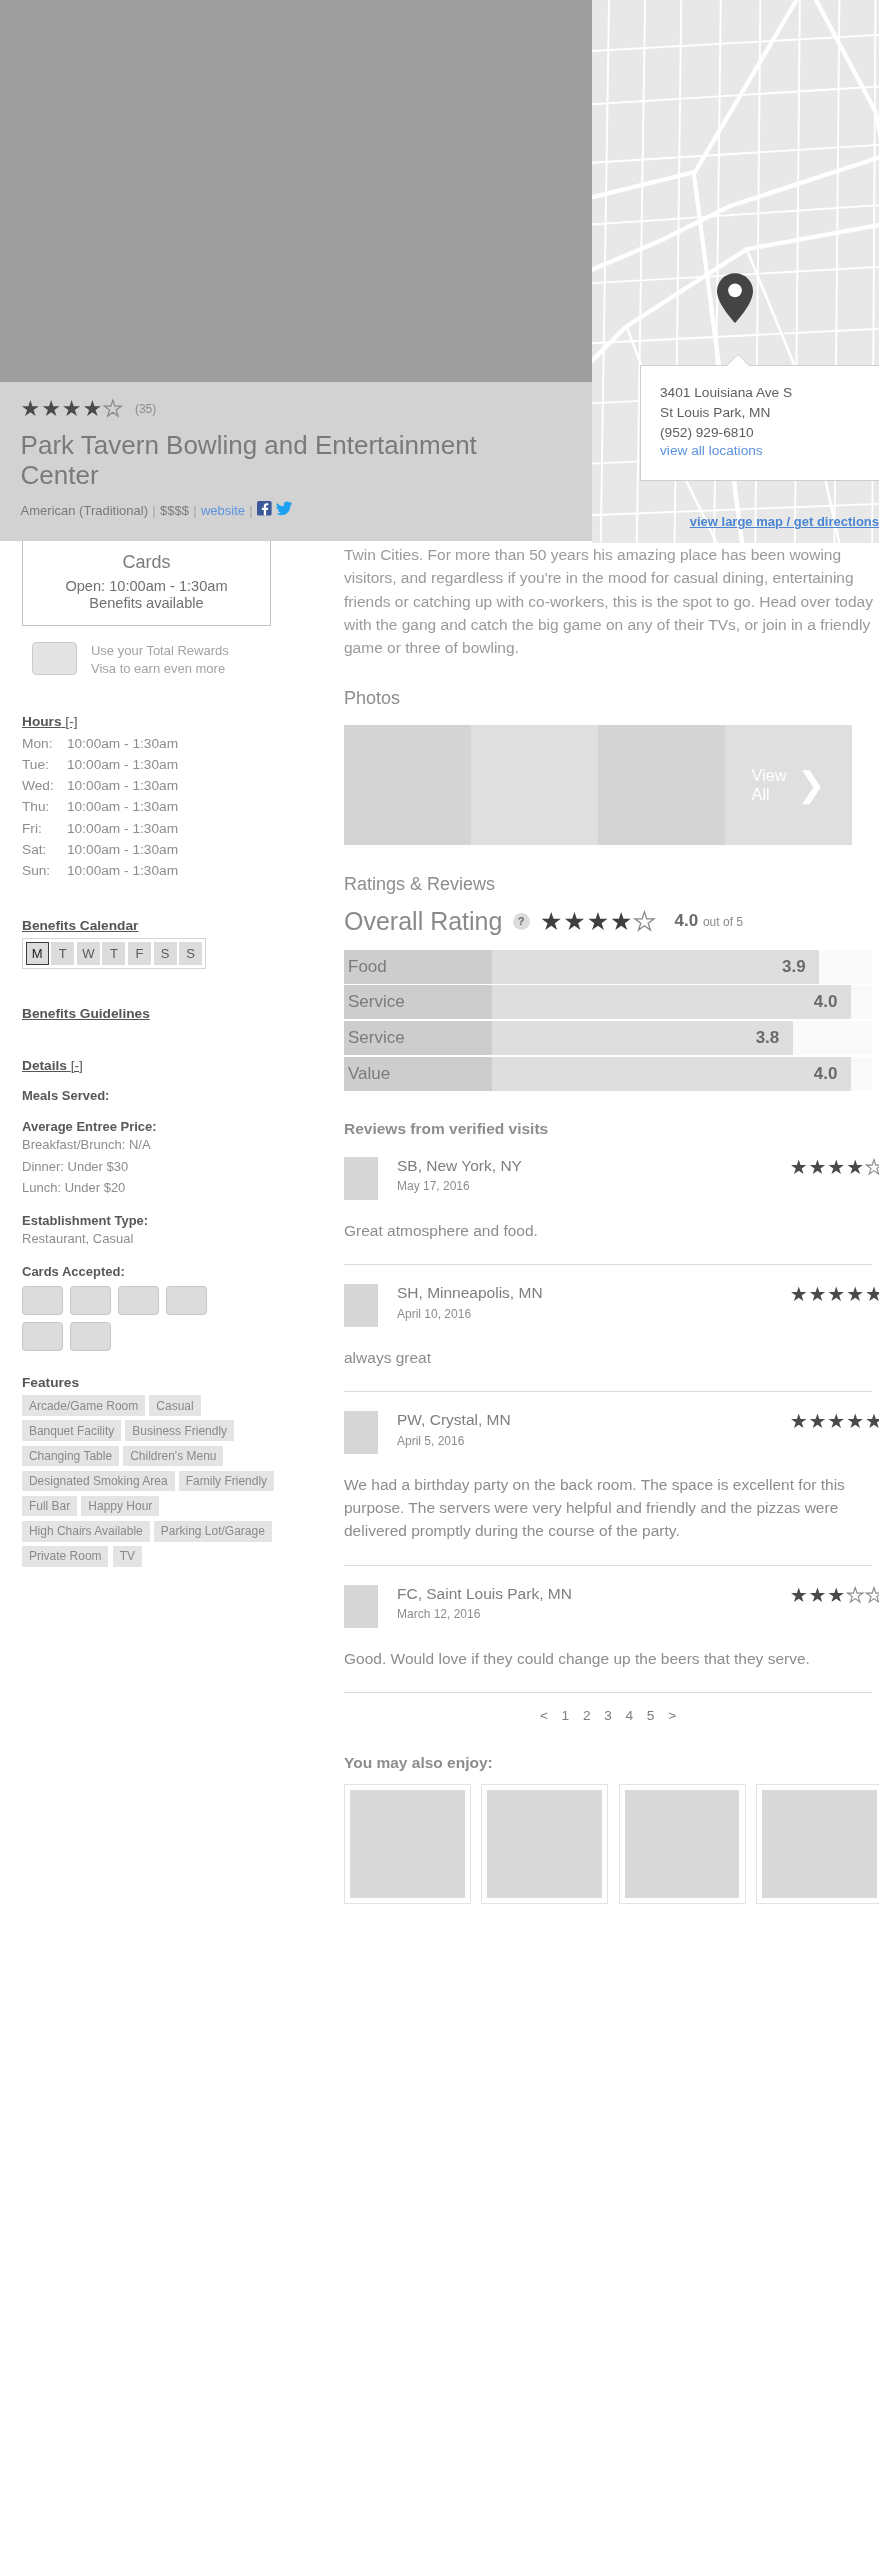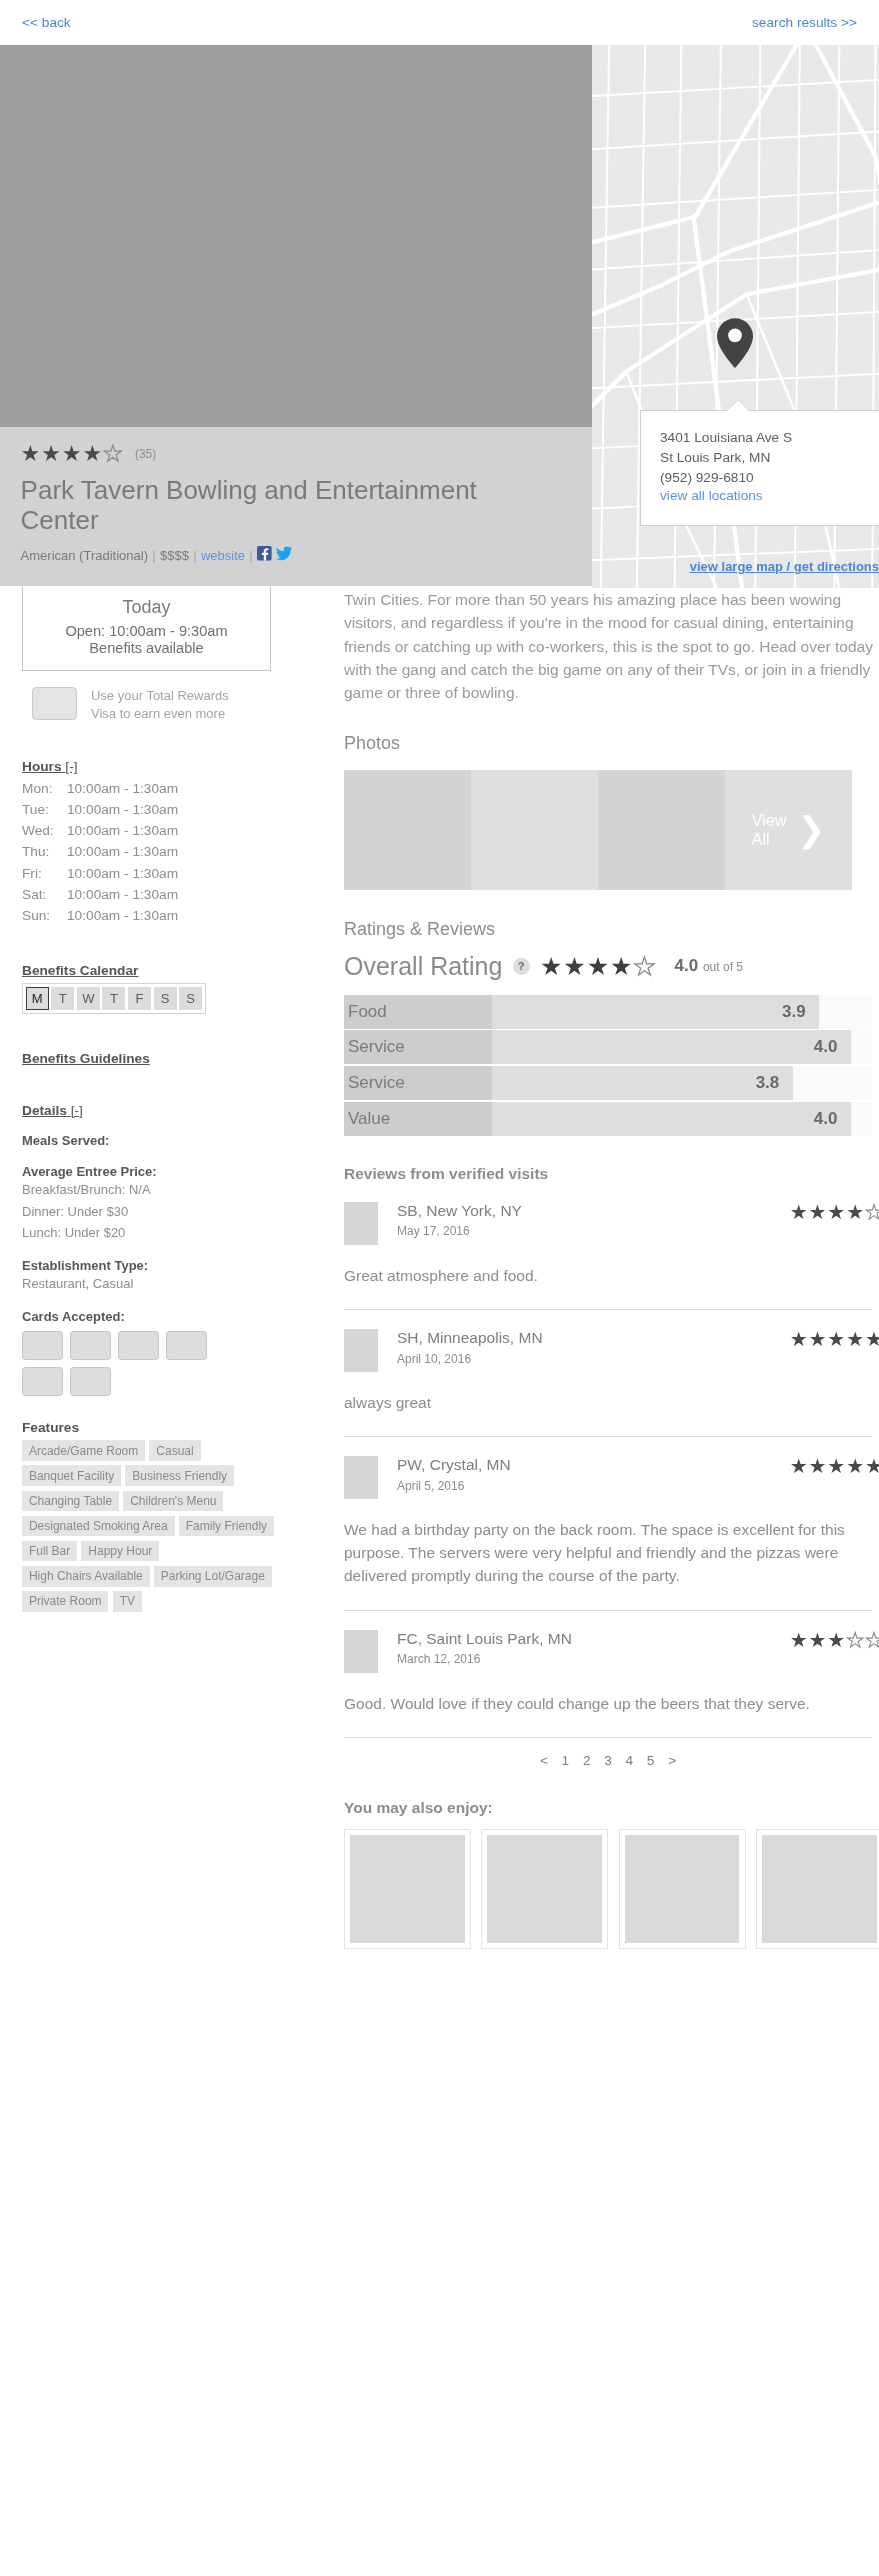--- a/index.html
+++ b/index.html
@@ -357,24 +357,20 @@
     background: #fff;
   }
   .also-thumb { width: 100%; height: 100%; background: #d9d9d9; }
 </style>
 </head>
 <body>
 
 <div class="page">
 
 
-  <div class="crumbbar">
-    <a href="#">&lt;&lt; back</a>
-    <a href="#">search results &gt;&gt;</a>
-  </div>
 
   <div class="hero">
     <div class="hero-photo"></div>
 
     <div class="hero-info">
       <div class="stars-row">
         <span class="stars">
           <span class="star">★</span>
             <span class="star">★</span>
             <span class="star">★</span>
@@ -464,22 +460,22 @@
 
   <div class="cols">
 
     <div class="sidebar">
 
       <div class="view-menu-btn">
         <span>view menu</span>
       </div>
 
       <div class="today-box">
-        <div class="t1">Today</div>
-        <div class="t2">Open: 10:00am - 9:30am</div>
+        <div class="t1">Cards</div>
+        <div class="t2">Open: 10:00am - 1:30am</div>
         <div class="t3">Benefits available</div>
       </div>
 
       <div class="rewards">
         <div class="rewards-card"></div>
         <div class="rewards-text">
           <div>Use your Total Rewards</div>
           <div>Visa to earn even more</div>
         </div>
       </div>

